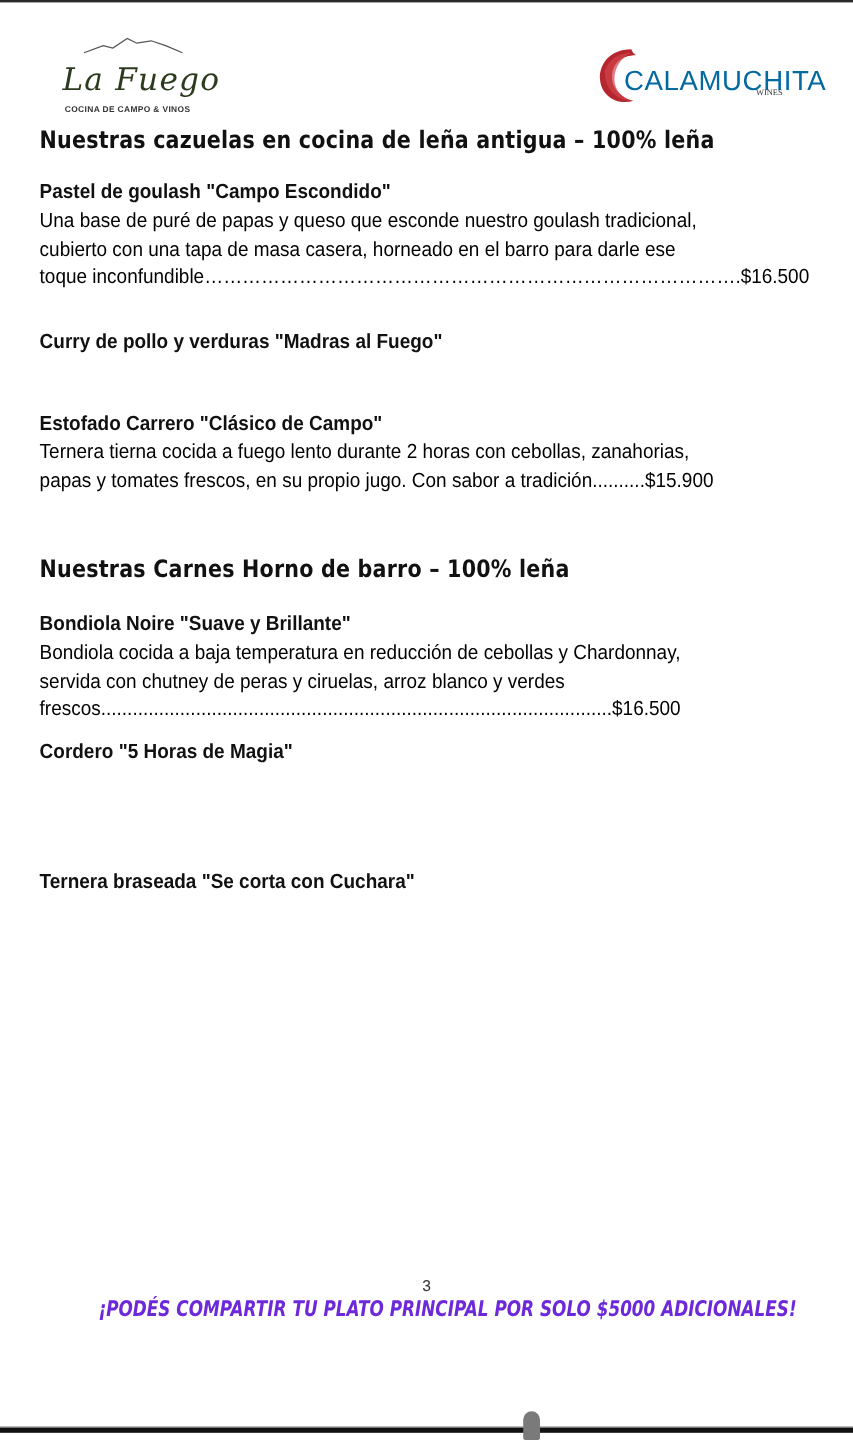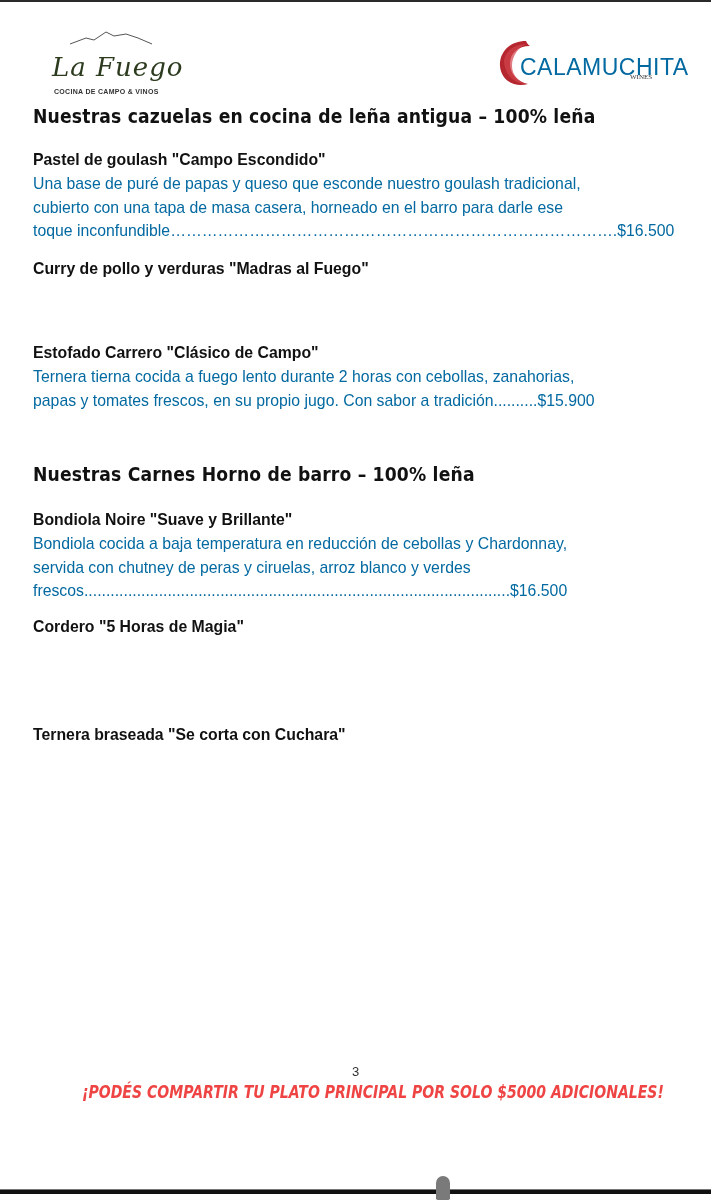--- a/index.html
+++ b/index.html
@@ -37,27 +37,27 @@
 
     
     .section-title {
       position: absolute; left: 33px; font-family: "DejaVu Sans", sans-serif;
       font-size: 20px; font-weight: bold; color: #111; white-space: nowrap;
       transform: scaleX(0.86); transform-origin: left center; letter-spacing: 0.2px;
     }
 
     .item { position: absolute; left: 33px; width: 650px; }
     .item-name { font-size: 17px; font-weight: bold; line-height: 24px; color: #111; white-space: nowrap; transform: scaleX(0.93); transform-origin: left; }
-    .item-desc { font-size: 17px; line-height: 23.5px; color: #0369a1; }
+    .item-desc { font-size: 17px; line-height: 23.5px; color: #000000; }
     .item-desc .line { display: block; white-space: nowrap; transform: scaleX(0.93); transform-origin: left; }
 
     .page-number { position: absolute; left: 0; width: 711px; top: 1064px; text-align: center; font-size: 13px; color: #333; }
     .promo {
       position: absolute; left: 0; width: 711px; top: 1081px; text-align: center;
-      font-family: "DejaVu Sans", sans-serif; font-size: 18px; font-weight: bold; color: #ef4444;
+      font-family: "DejaVu Sans", sans-serif; font-size: 18px; font-weight: bold; color: #6d28d9;
       white-space: nowrap; font-style: italic;
     }
     .promo span { display: inline-block; transform: scaleX(0.78); }
   </style>
 </head>
 <body>
 
 <div class="top-rule"></div>
 
 <div class="logo-lacala">
@@ -81,21 +81,21 @@
 
 <div class="item" style="top:148px;">
   <div class="item-name">Pastel de goulash "Campo Escondido"</div>
   <div class="item-desc">
     <span class="line">Una base de puré de papas y queso que esconde nuestro goulash tradicional,</span>
     <span class="line">cubierto con una tapa de masa casera, horneado en el barro para darle ese</span>
     <span class="line">toque inconfundible………………………………………………………………………….$16.500</span>
   </div>
 </div>
 
-<div class="item" style="top:257px;">
+<div class="item" style="top:273px;">
   <div class="item-name">Curry de pollo y verduras "Madras al Fuego"</div>
 </div>
 
 <div class="item" style="top:341px;">
   <div class="item-name">Estofado Carrero "Clásico de Campo"</div>
   <div class="item-desc">
     <span class="line">Ternera tierna cocida a fuego lento durante 2 horas con cebollas, zanahorias,</span>
     <span class="line">papas y tomates frescos, en su propio jugo. Con sabor a tradición..........$15.900</span>
   </div>
 </div>

